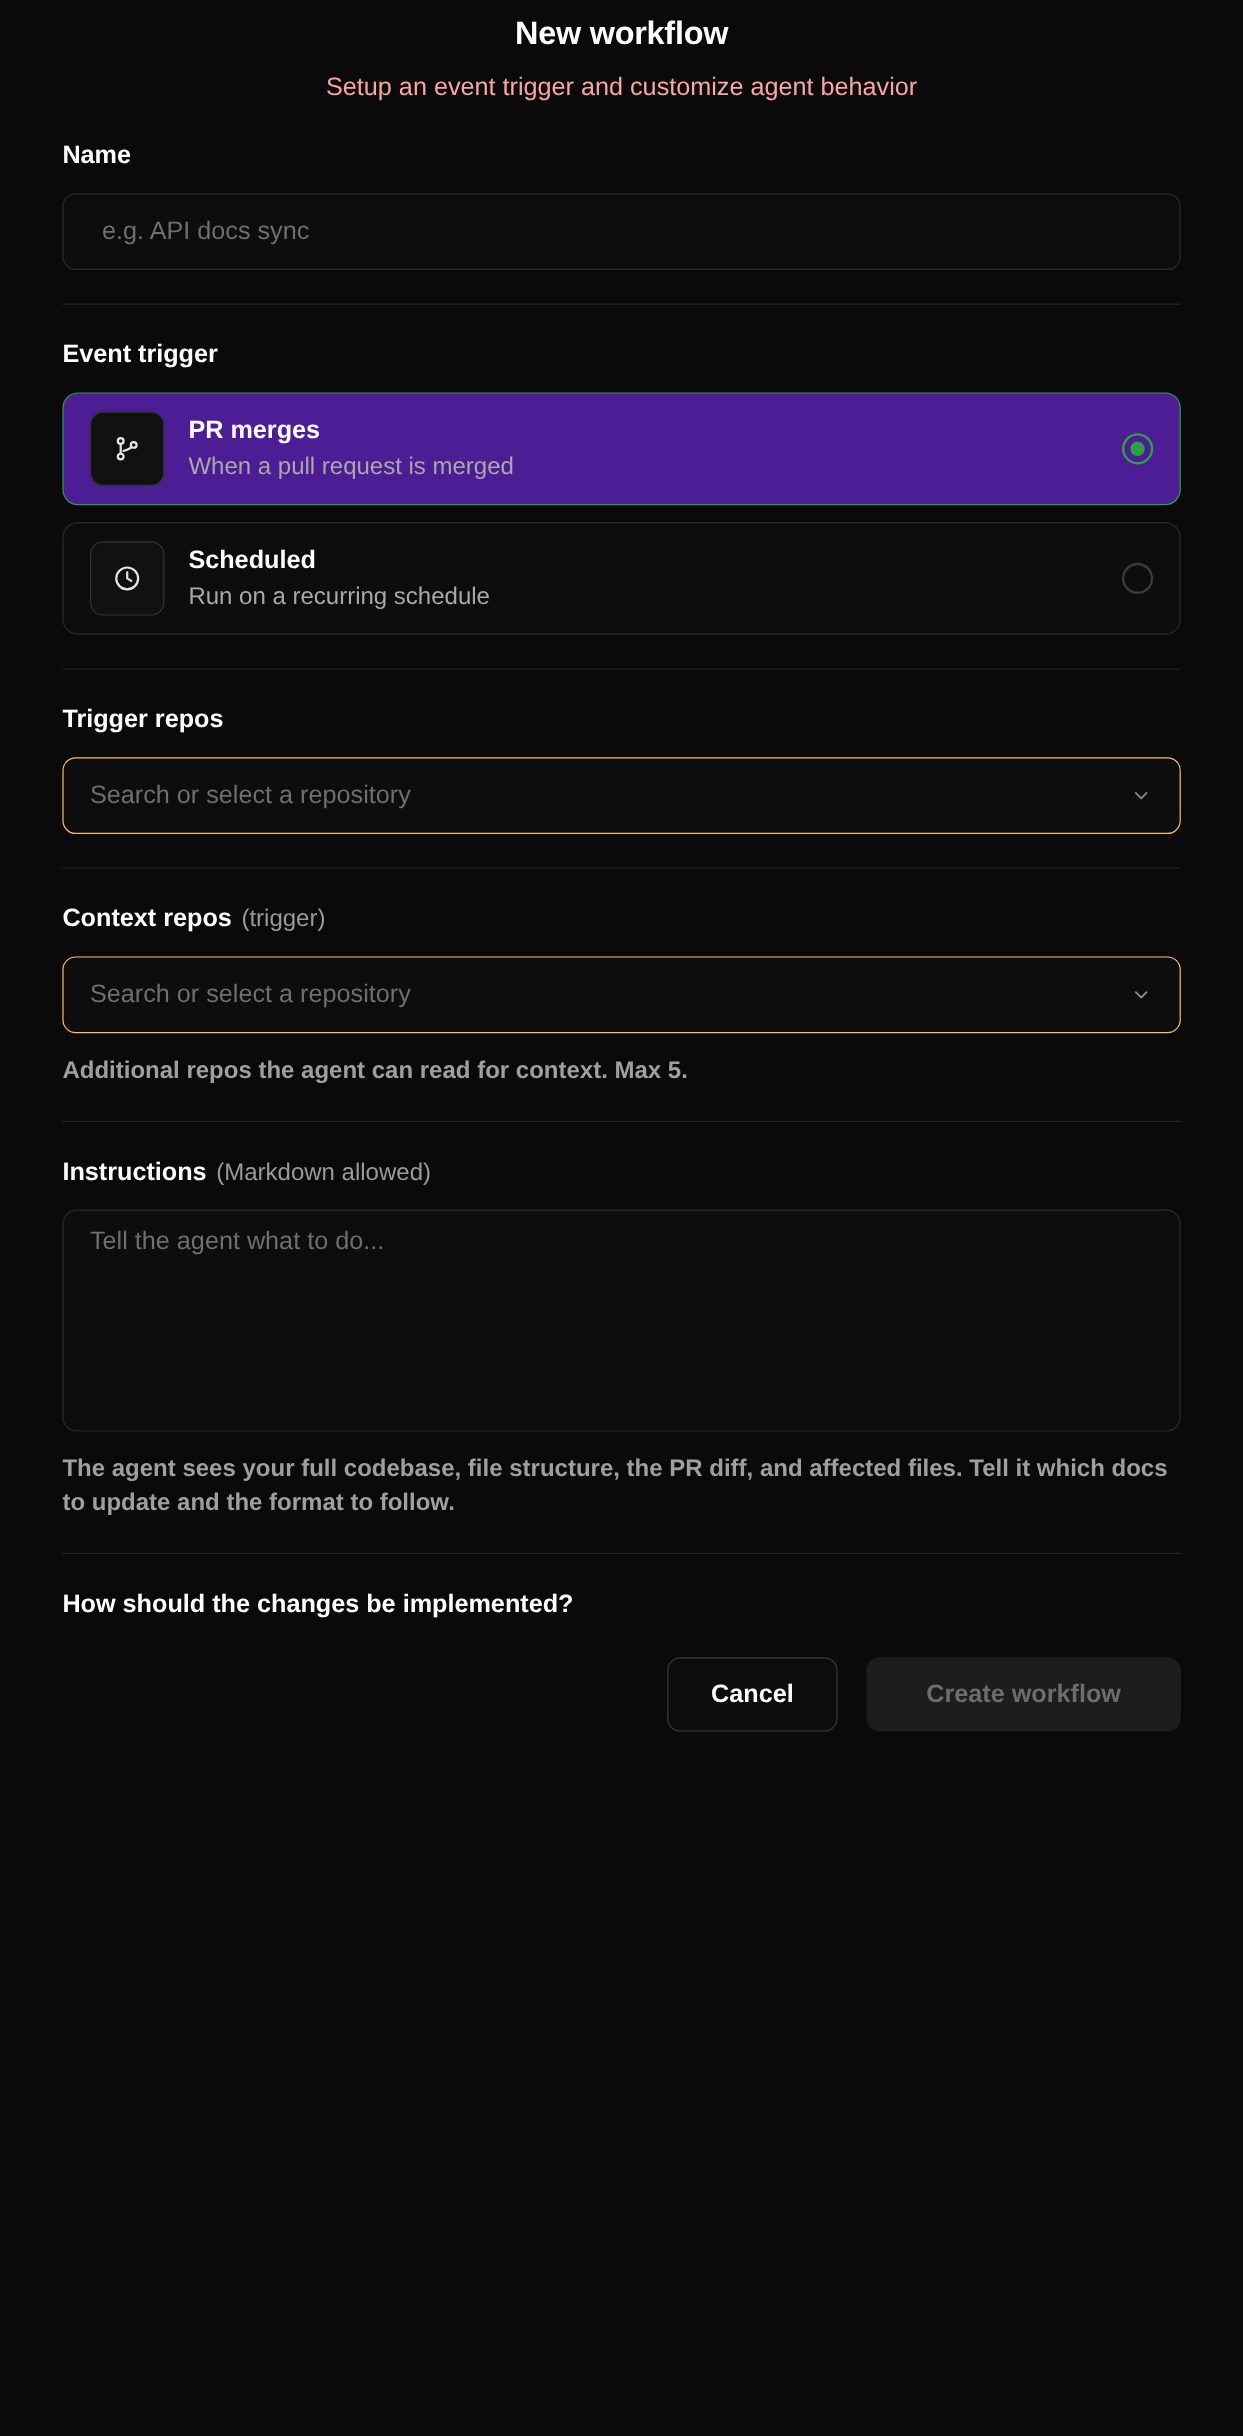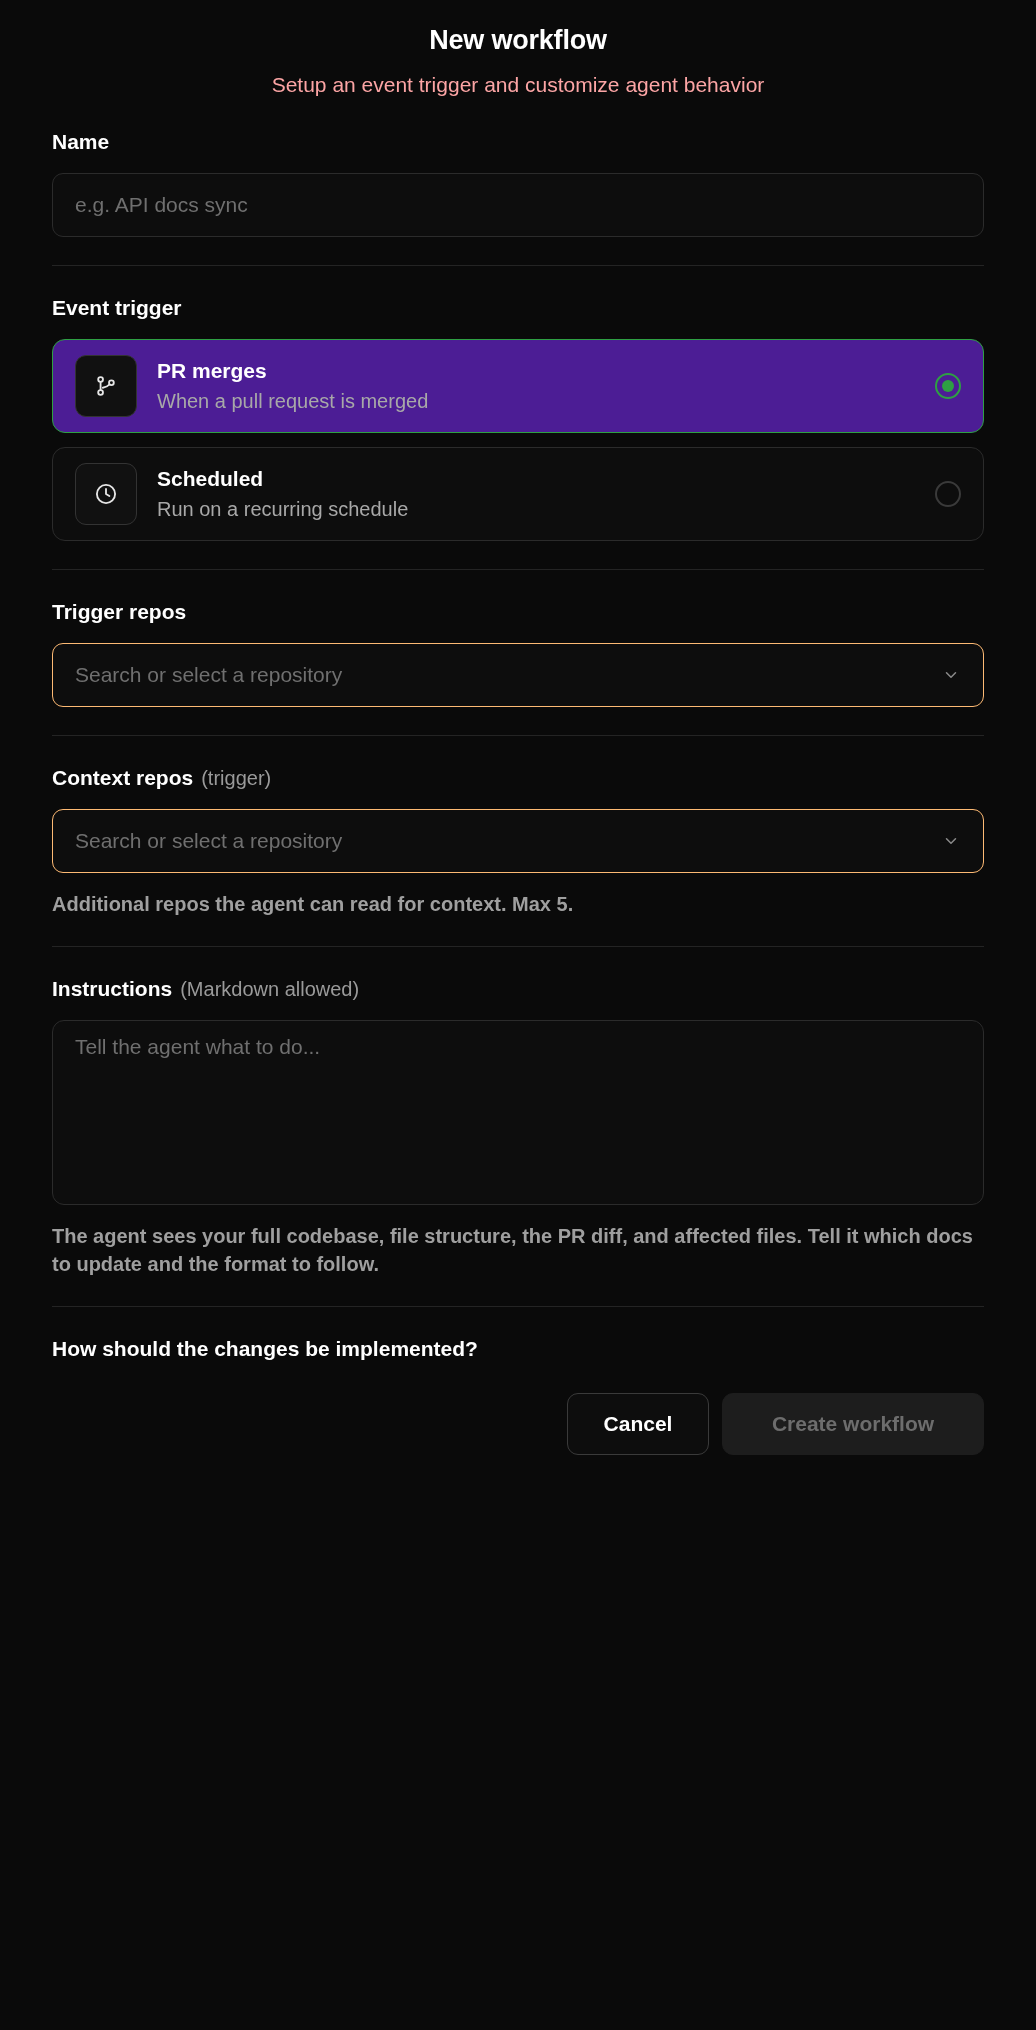--- a/index.html
+++ b/index.html
@@ -12,21 +12,21 @@
     font-family: "Liberation Sans", sans-serif;
     -webkit-font-smoothing: antialiased;
   }
   .dialog {
     width: 1036px;
     min-height: 2030px;
     background: #0a0a0a;
     padding: 0 52px;
   }
   .header {
-    padding-top: 22px;
+    padding-top: 10px;
     text-align: center;
   }
   .title {
     color: #ffffff;
     font-size: 27px;
     font-weight: bold;
     line-height: 36px;
     letter-spacing: -0.2px;
   }
   .subtitle {
@@ -57,21 +57,21 @@
   }
 
   .text-input {
     margin-top: 17px;
     height: 64px;
     border: 1px solid #2b2b2b;
     border-radius: 11px;
     background: #0d0d0d;
     display: flex;
     align-items: center;
-    padding: 0 22px;
+    padding: 0 32px;
     color: #6f6f6f;
     font-size: 21px;
   }
   .text-input .placeholder { color: #6f6f6f; }
 
   .divider {
     height: 1px;
     background: #242424;
     margin-top: 28px;
   }
@@ -181,21 +181,21 @@
     color: #6f6f6f;
     font-size: 21px;
     line-height: 28px;
   }
 
   .footer {
     margin-top: 30px;
     padding-bottom: 36px;
     display: flex;
     justify-content: flex-end;
-    gap: 13px;
+    gap: 24px;
   }
   .btn {
     height: 62px;
     border-radius: 11px;
     display: flex;
     align-items: center;
     justify-content: center;
     font-size: 21px;
     font-weight: bold;
   }

